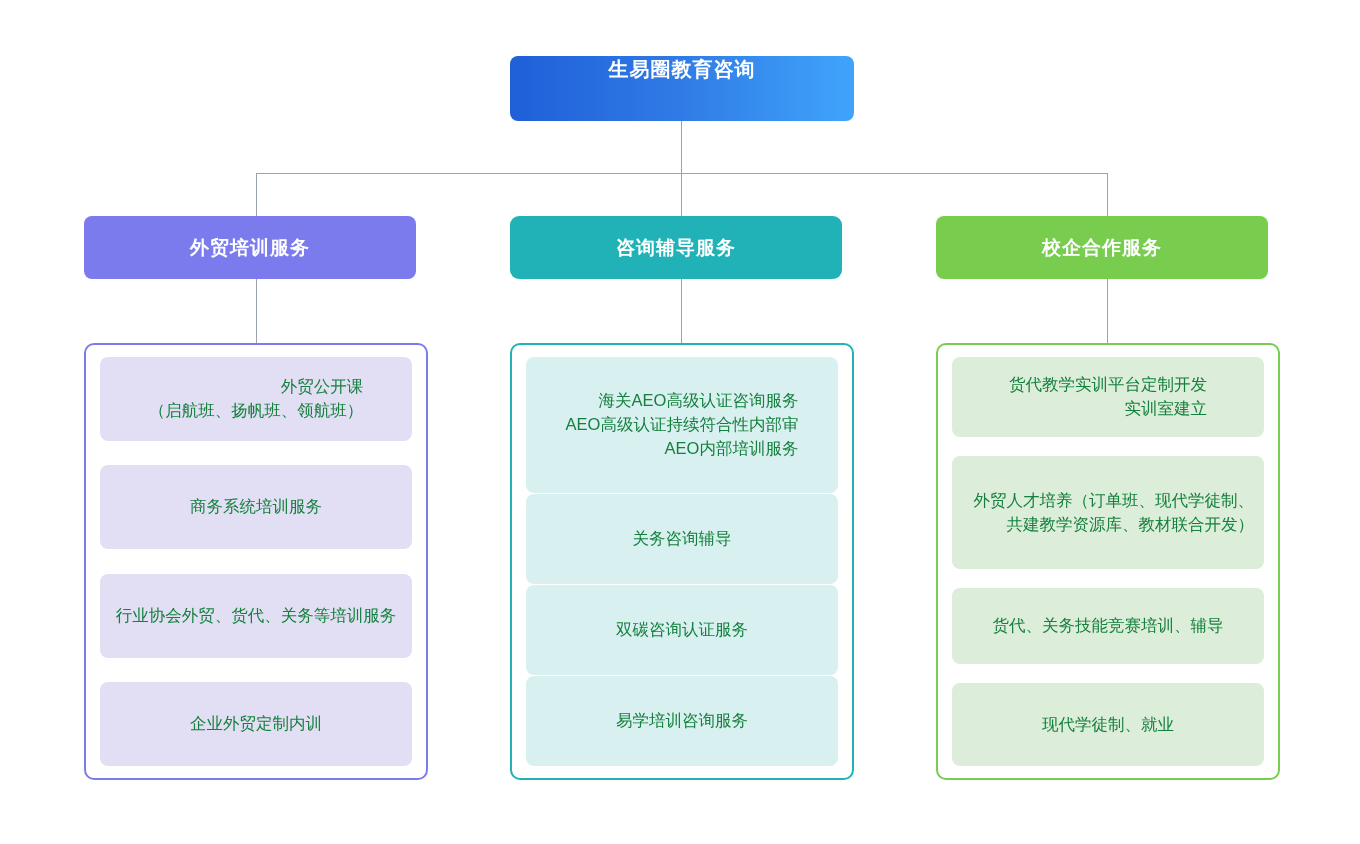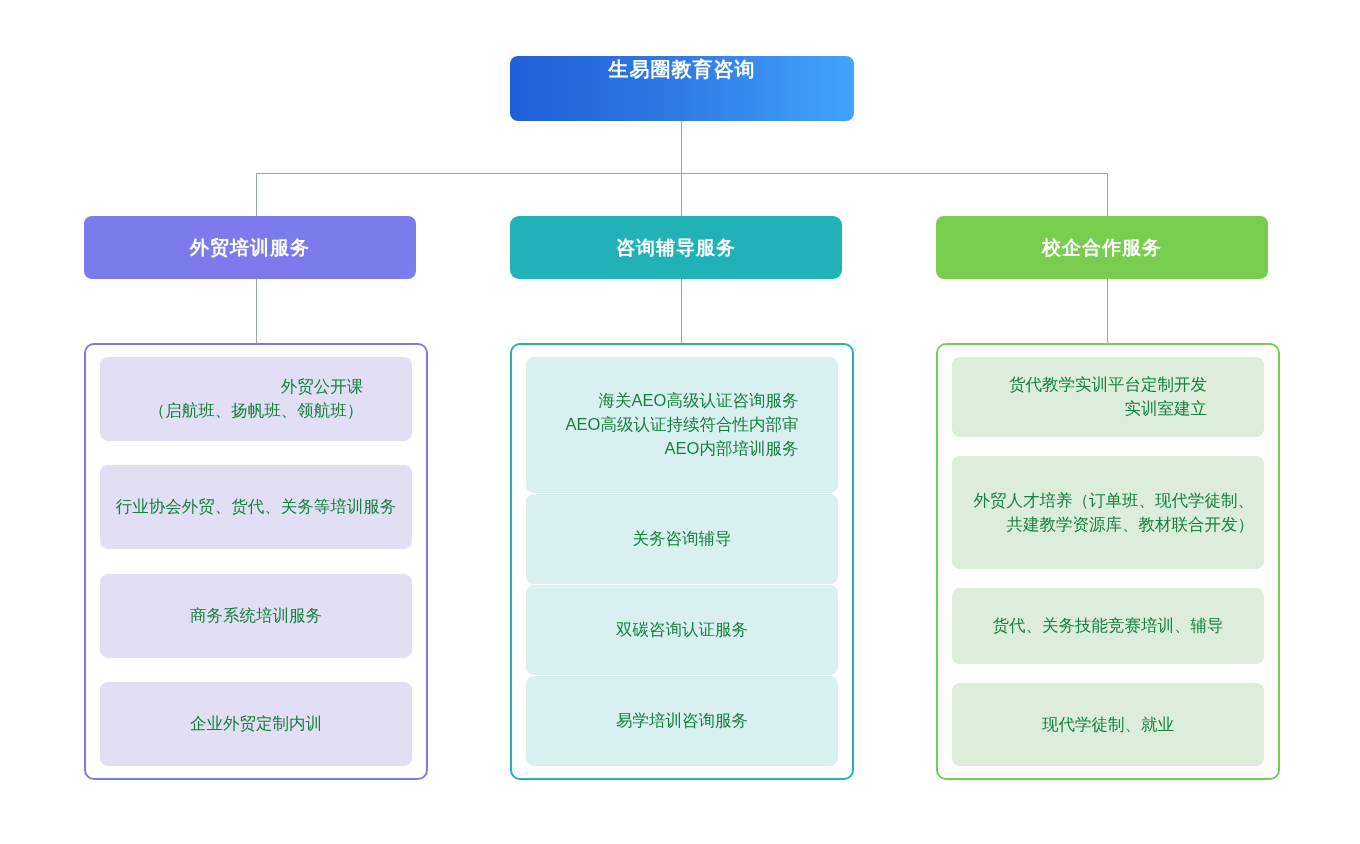--- a/index.html
+++ b/index.html
@@ -133,22 +133,22 @@
   <div class="conn conn-v" style="left:681px;  top:279px; height:64px;"></div>
   <div class="conn conn-v" style="left:1107px; top:279px; height:64px;"></div>
 
   <div class="column col-left">
     <div class="col-header">
       <span>外贸培训服务</span>
     </div>
     <div class="col-box">
       <div class="card">外贸公开课
 （启航班、扬帆班、领航班）</div>
+      <div class="card">商务系统培训服务</div>
       <div class="card">行业协会外贸、货代、关务等培训服务</div>
-      <div class="card">商务系统培训服务</div>
       <div class="card">企业外贸定制内训</div>
     </div>
   </div>
 
   <div class="column col-middle">
     <div class="col-header">
       <span>咨询辅导服务</span>
     </div>
     <div class="col-box">
       <div class="card">海关AEO高级认证咨询服务

